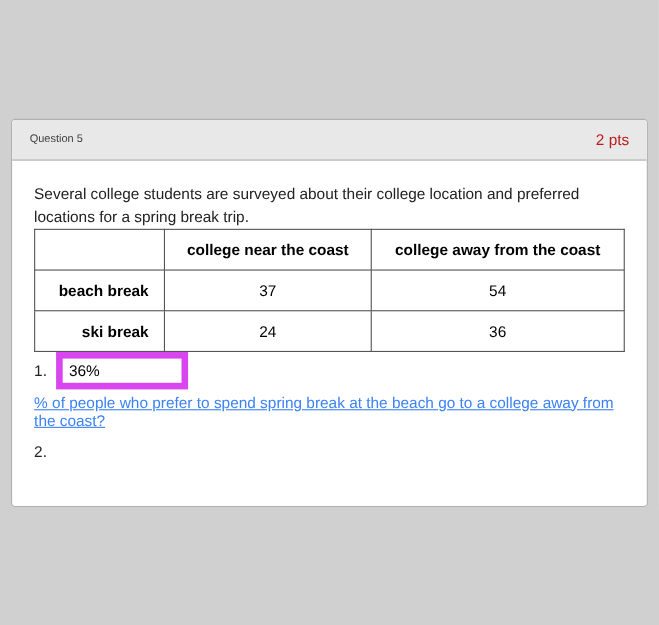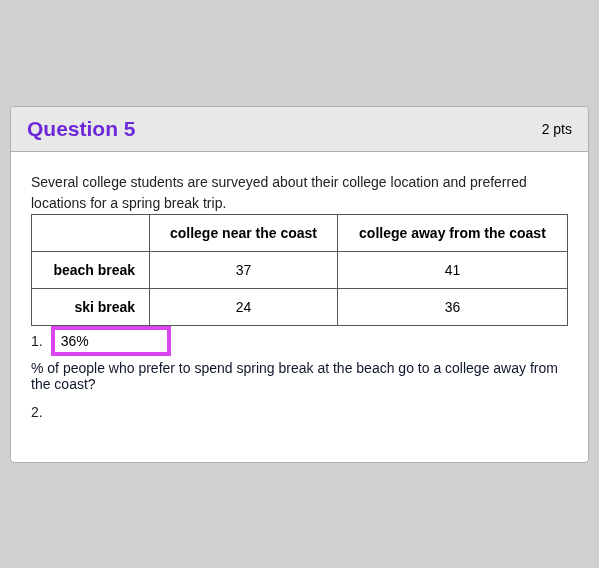--- a/index.html
+++ b/index.html
@@ -29,28 +29,28 @@
     .card-header {
       background: #e8e8e8;
       border-bottom: 1px solid #b0b0b0;
       padding: 10px 16px;
       display: flex;
       justify-content: space-between;
       align-items: center;
     }
 
     .card-header-title {
-      font-weight: bold;
-      font-size: 21px;
-      color: #6d28d9;
+      font-weight: normal;
+      font-size: 10px;
+      color: #404040;
     }
 
     .card-header-pts {
       font-size: 14px;
-      color: #000000;
+      color: #b91c1c;
     }
 
     .card-body {
       padding: 20px 20px 30px 20px;
     }
 
     .description {
       font-size: 14px;
       color: #222;
       line-height: 1.5;
@@ -92,32 +92,33 @@
     }
 
     .question-number {
       font-size: 14px;
       color: #222;
       margin-right: 4px;
       flex-shrink: 0;
     }
 
     .answer-input {
-      border: 4px solid #d946ef;
+      border: 6px solid #d946ef;
       padding: 3px 6px;
       font-size: 14px;
       width: 120px;
       outline: none;
       flex-shrink: 0;
     }
 
     .question-text {
       font-size: 14px;
-      color: #0f172a;
+      color: #3b82f6;
       display: inline;
+      text-decoration: underline;
     }
 
     .question-line {
       display: flex;
       flex-wrap: wrap;
       align-items: center;
       gap: 4px;
       margin-bottom: 2px;
     }
   </style>
@@ -137,21 +138,21 @@
         <tr>
           <th class="empty-header"></th>
           <th>college near the coast</th>
           <th>college away from the coast</th>
         </tr>
       </thead>
       <tbody id="table-body">
       <tr>
             <td class="row-label">beach break</td>
             <td>37</td>
-            <td>41</td>
+            <td>54</td>
           </tr>
           <tr>
             <td class="row-label">ski break</td>
             <td>24</td>
             <td>36</td>
           </tr>
         </tbody>
     </table>
 
     <div class="questions-section">

